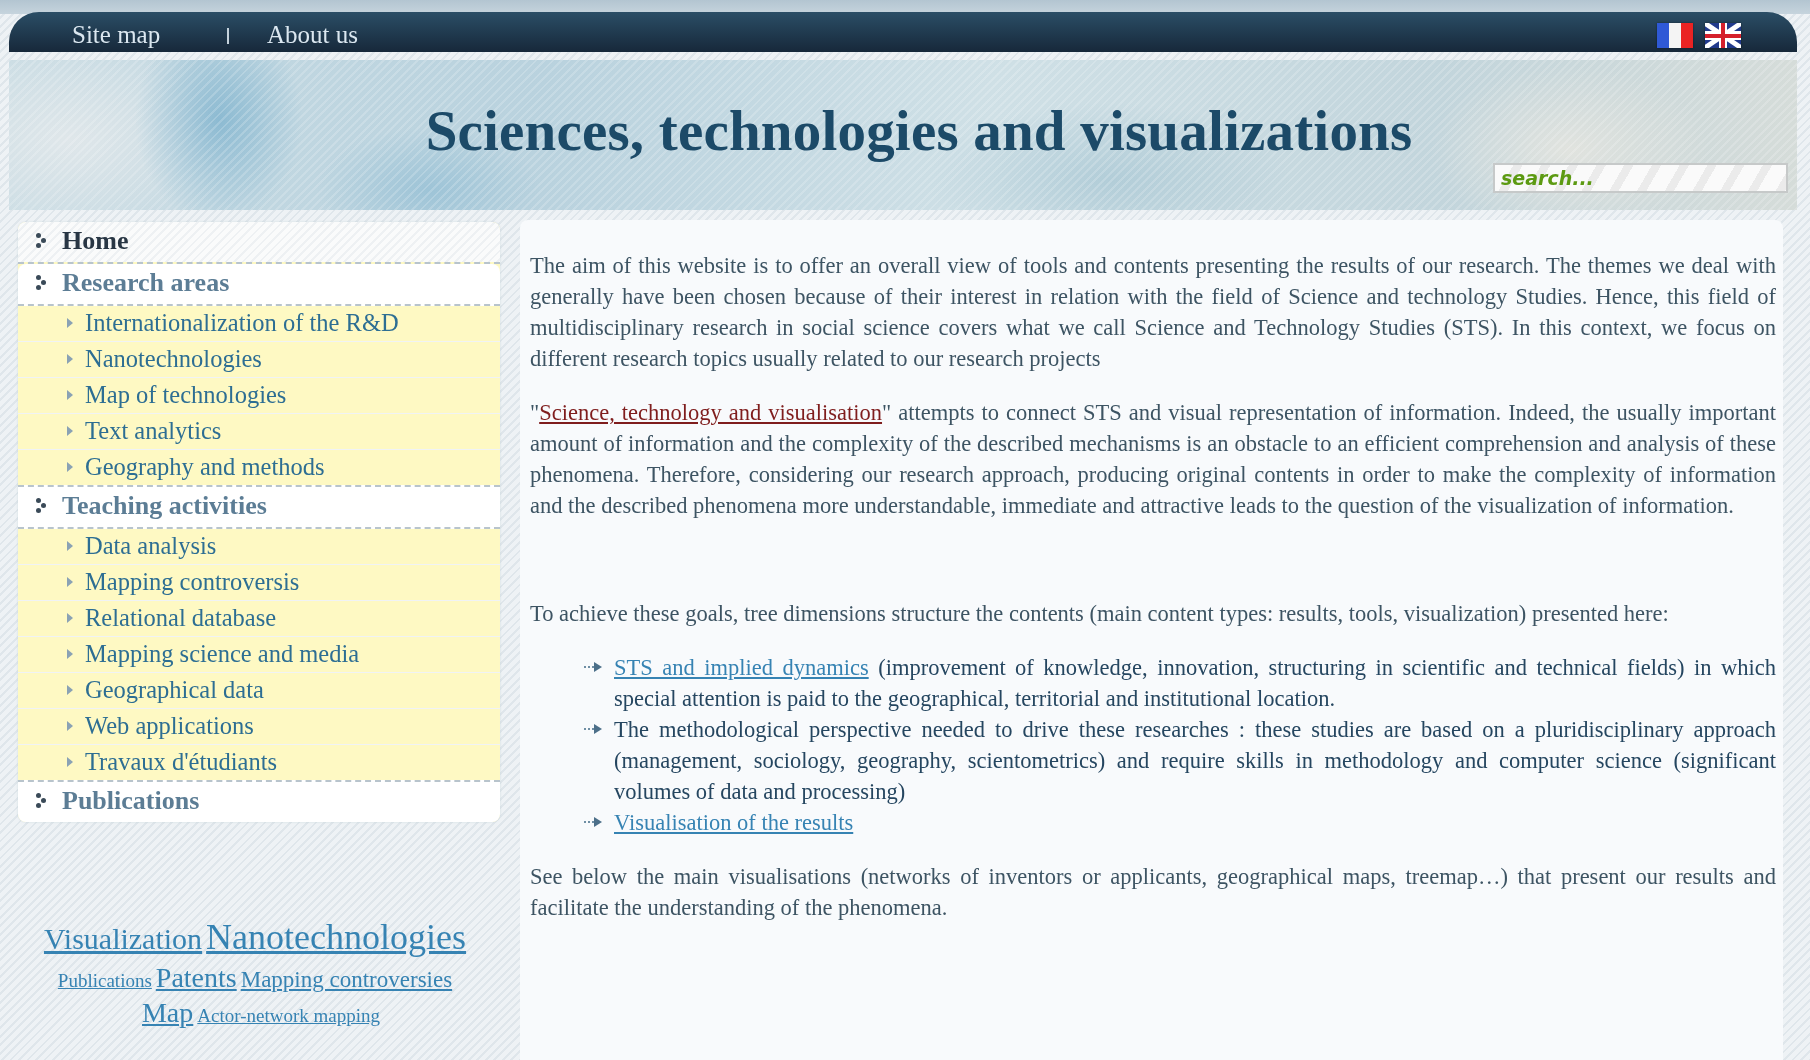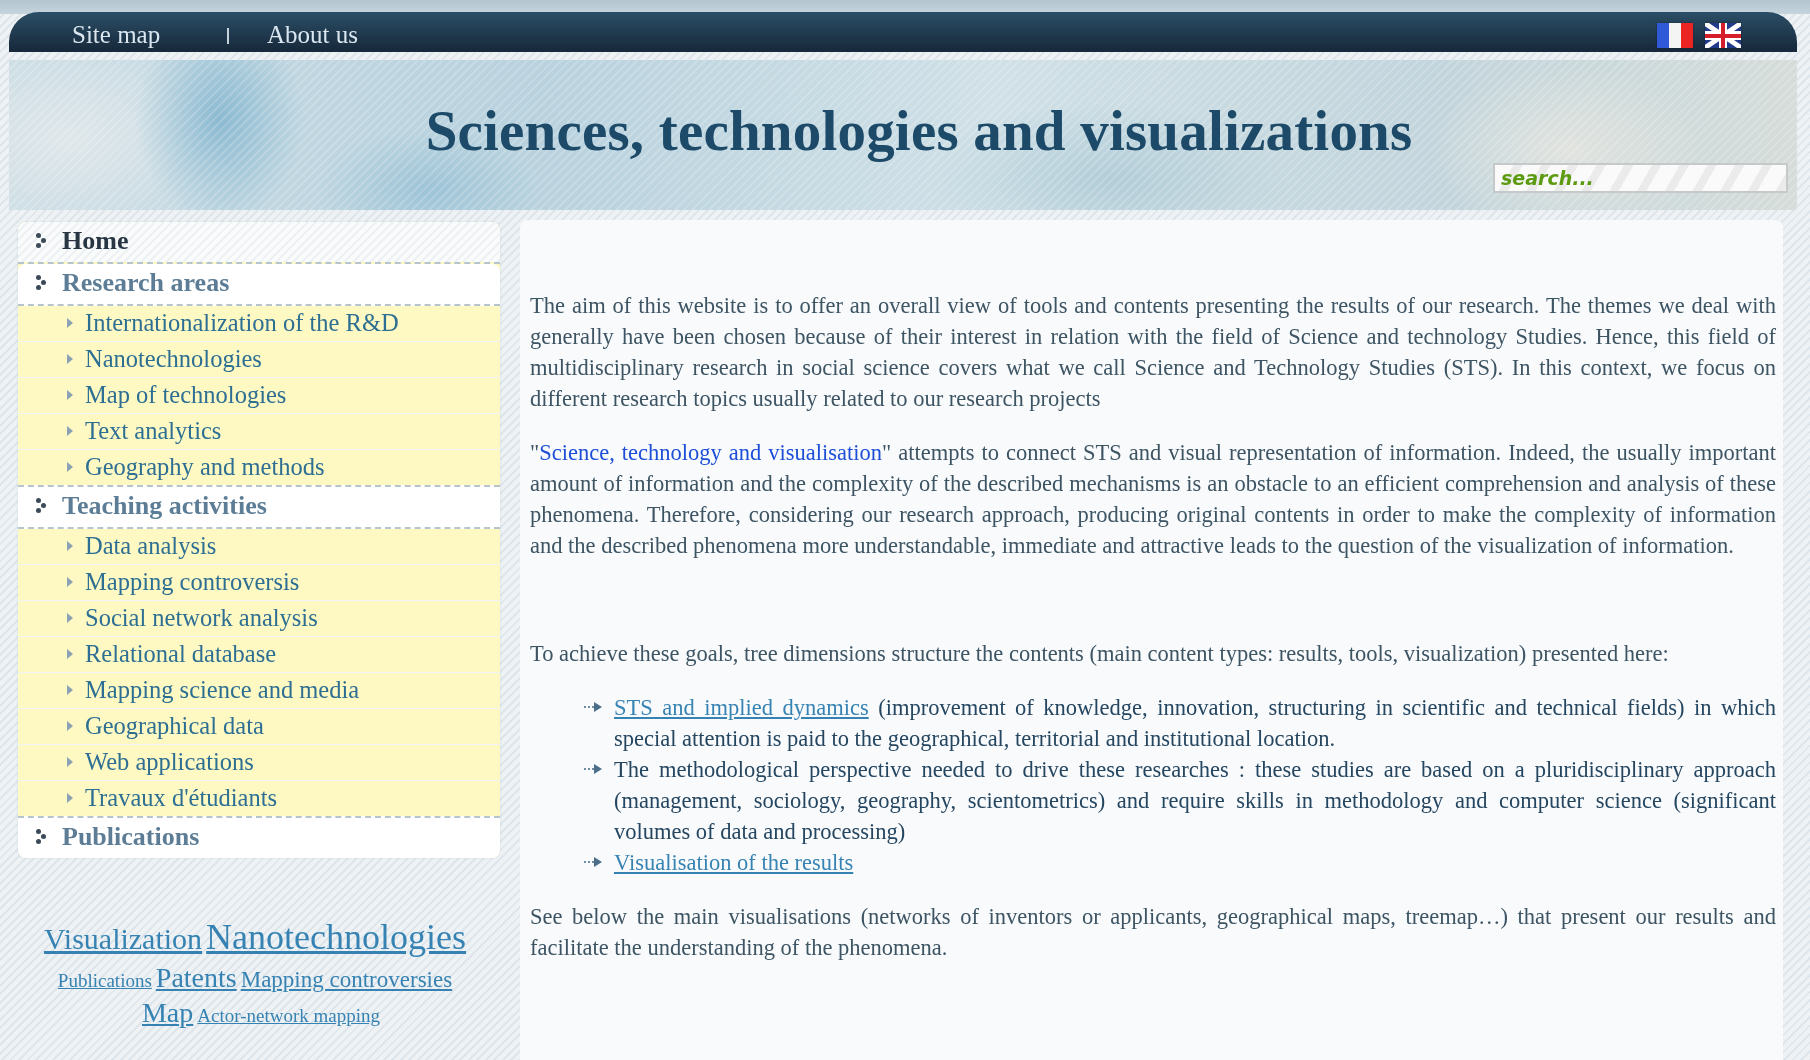--- a/index.html
+++ b/index.html
@@ -74,23 +74,23 @@
 
   .tagcloud{position:absolute;left:30px;top:915px;width:450px;text-align:center;line-height:1.25;}
   .tagcloud a{color:#3683b3;text-decoration:underline;cursor:pointer;}
   .t1{font-size:30px;} .t2{font-size:36px;} .t3{font-size:19px;} .t4{font-size:28px;}
   .t5{font-size:23px;} .t6{font-size:28px;margin-left:12px;} .t7{font-size:19px;}
 
   .main{
     position:absolute;left:520px;top:220px;width:1263px;height:860px;
     background:#f8fafc;border-radius:8px 8px 0 0;
   }
-  .content{position:absolute;left:10px;top:30px;width:1246px;font-size:22.5px;line-height:31px;color:#3d5463;text-align:justify;margin-top:40px;}
+  .content{position:absolute;left:10px;top:30px;width:1246px;font-size:22.5px;line-height:31px;color:#3d5463;text-align:justify;}
   .content p{margin:0 0 23px 0;}
-  .content a.red{color:#1d4ed8;cursor:pointer;}
+  .content a.red{color:#7f1d1d;text-decoration:underline;cursor:pointer;}
   .content a.blue{color:#3683b3;text-decoration:underline;cursor:pointer;}
   .spacer{height:54px;}
   .content ul{list-style:none;margin:0 0 23px 0;padding:0 0 0 84px;color:#254660;}
   .content li{position:relative;}
   .li-arrow{position:absolute;left:-30px;top:10px;width:20px;height:10px;}
   .li-arrow .dots{position:absolute;left:0;top:4px;width:10px;height:2px;
     background:repeating-linear-gradient(90deg,#6e8ea4 0 2px,transparent 2px 4px);}
   .li-arrow .head{position:absolute;left:10px;top:0;width:0;height:0;
     border-top:5px solid transparent;border-bottom:5px solid transparent;border-left:8px solid #4c6f89;}
 </style>
@@ -164,24 +164,20 @@
       </span>
     <span class="label">Teaching activities</span>
   </div>
   <div class="side-sub">
       <span class="arrow"></span>
       <span class="label">Data analysis</span>
     </div>
   <div class="side-sub">
       <span class="arrow"></span>
       <span class="label">Mapping controversis</span>
-    </div>
-  <div class="side-sub">
-      <span class="arrow"></span>
-      <span class="label">Social network analysis</span>
     </div>
   <div class="side-sub">
       <span class="arrow"></span>
       <span class="label">Relational database</span>
     </div>
   <div class="side-sub">
       <span class="arrow"></span>
       <span class="label">Mapping science and media</span>
     </div>
   <div class="side-sub">

